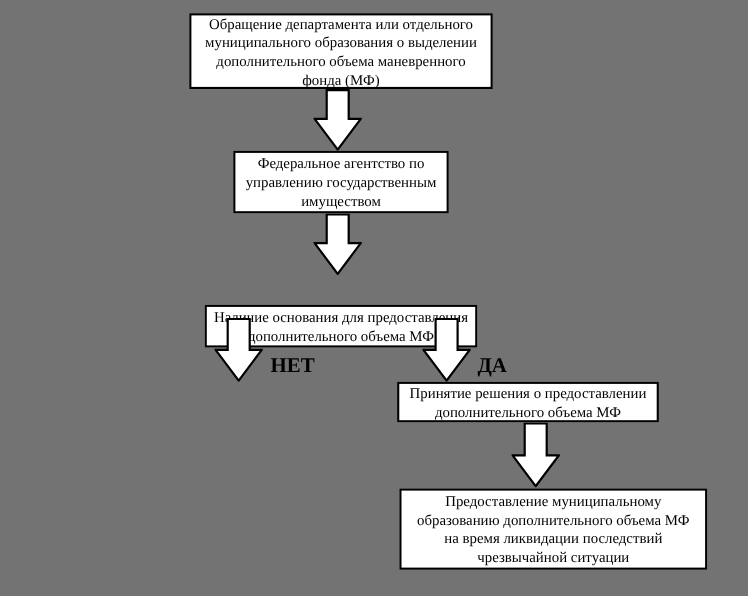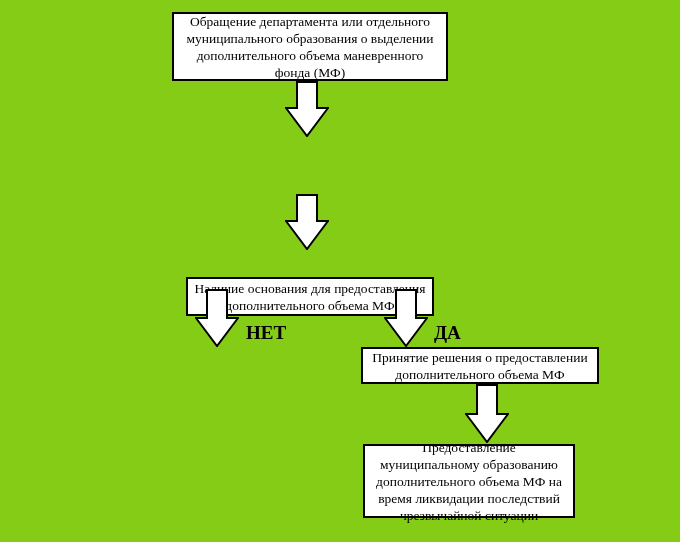--- a/index.html
+++ b/index.html
@@ -4,21 +4,21 @@
 <style>
   html, body {
     margin: 0;
     padding: 0;
     background: #ffffff;
   }
   .canvas {
     position: relative;
     width: 680px;
     height: 542px;
-    background: #84cc16;
+    background: #737373;
     font-family: "Liberation Serif", "DejaVu Serif", serif;
     color: #000000;
     overflow: hidden;
   }
   .node {
     position: absolute;
     box-sizing: border-box;
     border: 2px solid #000000;
     background: #ffffff;
     display: flex;
@@ -40,38 +40,39 @@
     line-height: 19px;
     white-space: nowrap;
     margin-top: 18px;
   }
   
   #node-request   { left: 172px; top:  12px; width: 276px; height: 69px; }
   #node-agency    { left: 212px; top: 137px; width: 196px; height: 57px; }
   #node-grounds   { left: 186px; top: 250px; width: 248px; height: 39px; margin-top: 27px; }
   #node-refusal   { left:  53px; top: 347px; width: 201px; height: 56px; }
   #node-approval  { left: 361px; top: 347px; width: 238px; height: 37px; }
-  #node-provision { left: 363px; top: 444px; width: 212px; height: 74px; }
+  #node-provision { left: 363px; top: 444px; width: 280px; height: 74px; }
 
   #arrow-request-agency   { left: 285px; top:  81px; }
   #arrow-agency-grounds   { left: 285px; top: 194px; }
   #arrow-no               { left: 195px; top: 289px; }
   #arrow-yes              { left: 384px; top: 289px; }
   #arrow-approval-provision { left: 465px; top: 384px; }
 
   #label-no  { left: 246px; top: 305px; }
   #label-yes { left: 434px; top: 305px; }
 </style>
 </head>
 <body>
 
 <div class="canvas">
 
   <div class="node" id="node-request">Обращение департамента или отдельного муниципального образования о выделении дополнительного объема маневренного фонда (МФ)</div>
 
+  <div class="node" id="node-agency">Федеральное агентство по управлению государственным имуществом</div>
 
   <div class="node" id="node-grounds">Наличие основания для предоставления дополнительного объема МФ</div>
 
 
   <div class="node" id="node-approval">Принятие решения о предоставлении дополнительного объема МФ</div>
 
   <div class="node" id="node-provision">Предоставление муниципальному образованию дополнительного объема МФ на время ликвидации последствий чрезвычайной ситуации</div>
 
   <svg class="arrow" id="arrow-request-agency" width="44" height="56" viewBox="0 0 44 56">
     <polygon points="12,1 32,1 32,27 43,27 22,55 1,27 12,27" fill="#ffffff" stroke="#000000" stroke-width="2"></polygon>

